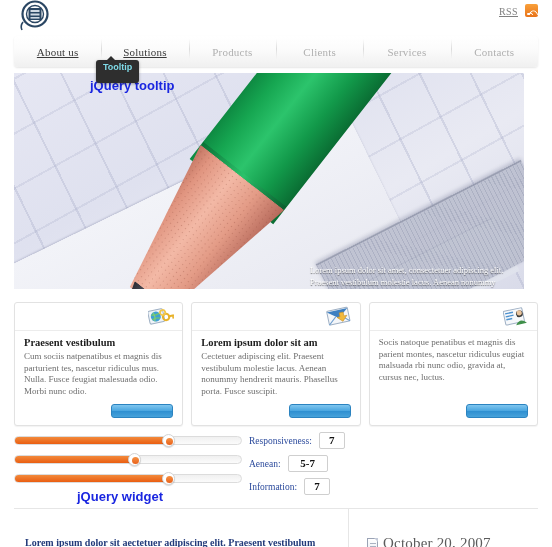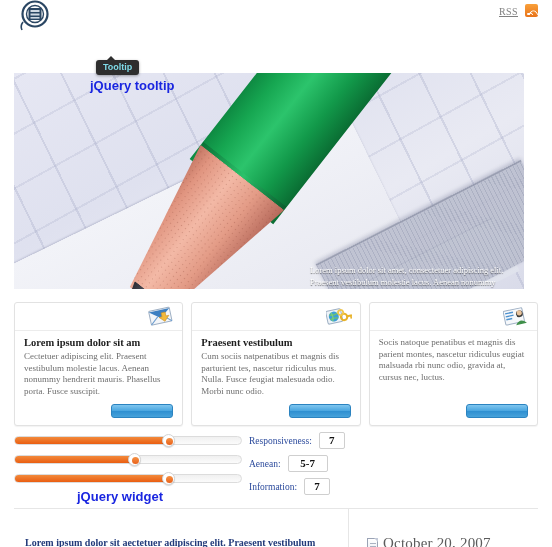--- a/index.html
+++ b/index.html
@@ -79,21 +79,21 @@
     width: 1px; height: 20px;
     background: linear-gradient(rgba(0,0,0,0), #dcdcdc, rgba(0,0,0,0));
   }
   .nav-item.active { color: #3a3a3a; text-decoration: underline; }
 
   
   .tooltip {
     position: absolute; left: 96px; top: 60px;
     background: #2e2e2e;
     border-radius: 3px;
-    padding: 2px 7px 3px 7px;
+    padding: 2px 7px 11px 7px;
     z-index: 40;
     box-shadow: 0 1px 3px rgba(0,0,0,.35);
   }
   .tooltip-text {
     font-family: "Liberation Sans", sans-serif;
     font-size: 9px; font-weight: bold; color: #7fdbe8;
     white-space: nowrap;
   }
   .tooltip-arrow {
     position: absolute; left: 10px; top: -4px;
@@ -373,20 +373,28 @@
     </div>
     <div class="rss-zone">
       <span class="rss-link">RSS</span>
       <span class="rss-icon">
         <span class="rss-arc1"></span>
         <span class="rss-arc2"></span>
       </span>
     </div>
   </div>
 
+  <div class="nav">
+    <div class="nav-item active">About us</div>
+    <div class="nav-item active">Solutions</div>
+    <div class="nav-item">Products</div>
+    <div class="nav-item">Clients</div>
+    <div class="nav-item">Services</div>
+    <div class="nav-item">Contacts</div>
+  </div>
 
   <div class="tooltip">
     <div class="tooltip-arrow"></div>
     <div class="tooltip-text">Tooltip</div>
   </div>
 
   <div class="hero">
     <div class="hero-bg"></div>
     <div class="hero-paperA"></div>
     <div class="hero-ruler2"></div>
@@ -398,40 +406,20 @@
       <div class="pencil-woodtex"></div>
       <div class="pencil-lead"></div>
     </div>
     <div class="hero-text">Lorem ipsum dolor sit amet, consectetuer adipiscing elit. Praesent vestibulum molestie lacus. Aenean nonummy hendrerit mauris.</div>
   </div>
 
   <div class="annot annot-tooltip">jQuery tooltip</div>
   <div class="annot annot-widget">jQuery widget</div>
 
   <div class="cards">
-
-    <div class="card">
-      <div class="card-head">
-        <span class="card-icon">
-          <svg width="26" height="22" viewBox="0 0 26 22">
-            <g transform="rotate(-12 13 11)">
-              <rect x="2" y="3" width="21" height="14" rx="1" fill="#f4f6f9" stroke="#9fb0c4"></rect>
-              <path d="M2 4 L12.5 12 L23 4 Z" fill="#3d7fc1"></path>
-              <path d="M2 17 L10 10 M23 17 L15 10" stroke="#6f9fd0" fill="none"></path>
-              <path d="M14 7 h4 v4 h3 l-5 5 l-5 -5 h3 z" fill="#f2b93c" stroke="#c9922a" stroke-width=".6"></path>
-            </g>
-          </svg>
-        </span>
-      </div>
-      <div class="card-body">
-        <div class="card-title">Lorem ipsum dolor sit am</div>
-        <div class="card-text">Cectetuer adipiscing elit. Praesent vestibulum molestie lacus. Aenean nonummy hendrerit mauris. Phasellus porta. Fusce suscipit.</div>
-      </div>
-      <div class="card-btn"></div>
-    </div>
 
     <div class="card">
       <div class="card-head">
         <span class="card-icon">
           <svg width="26" height="22" viewBox="0 0 26 22">
             <g transform="rotate(-12 13 11)">
               <rect x="1" y="3" width="15" height="13" rx="1.5" fill="#eef3f8" stroke="#9fb0c4"></rect>
               <circle cx="8" cy="9.5" r="5" fill="#3f9fd6"></circle>
               <path d="M4 7 q4 2 8 0 M4 12 q4 -2 8 0" stroke="#6fc46f" fill="none" stroke-width="1.4"></path>
               <path d="M6 5 q2 4.5 0 9" stroke="#7bd07b" fill="none" stroke-width="1.2"></path>
@@ -448,20 +436,40 @@
         <div class="card-text">Cum sociis natpenatibus et magnis dis parturient tes, nascetur ridiculus mus. Nulla. Fusce feugiat malesuada odio. Morbi nunc odio.</div>
       </div>
       <div class="card-btn"></div>
     </div>
 
     <div class="card">
       <div class="card-head">
         <span class="card-icon">
           <svg width="26" height="22" viewBox="0 0 26 22">
             <g transform="rotate(-12 13 11)">
+              <rect x="2" y="3" width="21" height="14" rx="1" fill="#f4f6f9" stroke="#9fb0c4"></rect>
+              <path d="M2 4 L12.5 12 L23 4 Z" fill="#3d7fc1"></path>
+              <path d="M2 17 L10 10 M23 17 L15 10" stroke="#6f9fd0" fill="none"></path>
+              <path d="M14 7 h4 v4 h3 l-5 5 l-5 -5 h3 z" fill="#f2b93c" stroke="#c9922a" stroke-width=".6"></path>
+            </g>
+          </svg>
+        </span>
+      </div>
+      <div class="card-body">
+        <div class="card-title">Lorem ipsum dolor sit am</div>
+        <div class="card-text">Cectetuer adipiscing elit. Praesent vestibulum molestie lacus. Aenean nonummy hendrerit mauris. Phasellus porta. Fusce suscipit.</div>
+      </div>
+      <div class="card-btn"></div>
+    </div>
+
+    <div class="card">
+      <div class="card-head">
+        <span class="card-icon">
+          <svg width="26" height="22" viewBox="0 0 26 22">
+            <g transform="rotate(-12 13 11)">
               <rect x="1.5" y="3" width="19" height="14" rx="1.2" fill="#f6f8fb" stroke="#9fb0c4"></rect>
               <rect x="3" y="5" width="8" height="1.4" fill="#4d92cf"></rect>
               <rect x="3" y="8" width="8" height="1.4" fill="#4d92cf"></rect>
               <rect x="3" y="11" width="6" height="1.4" fill="#4d92cf"></rect>
               <circle cx="17" cy="8.5" r="3.4" fill="#3a3a3a"></circle>
               <path d="M11.5 19 q5.5 -7 11 0 z" fill="#3f8f4a"></path>
               <circle cx="17" cy="7.6" r="2.6" fill="#e8c39c"></circle>
             </g>
           </svg>
         </span>

